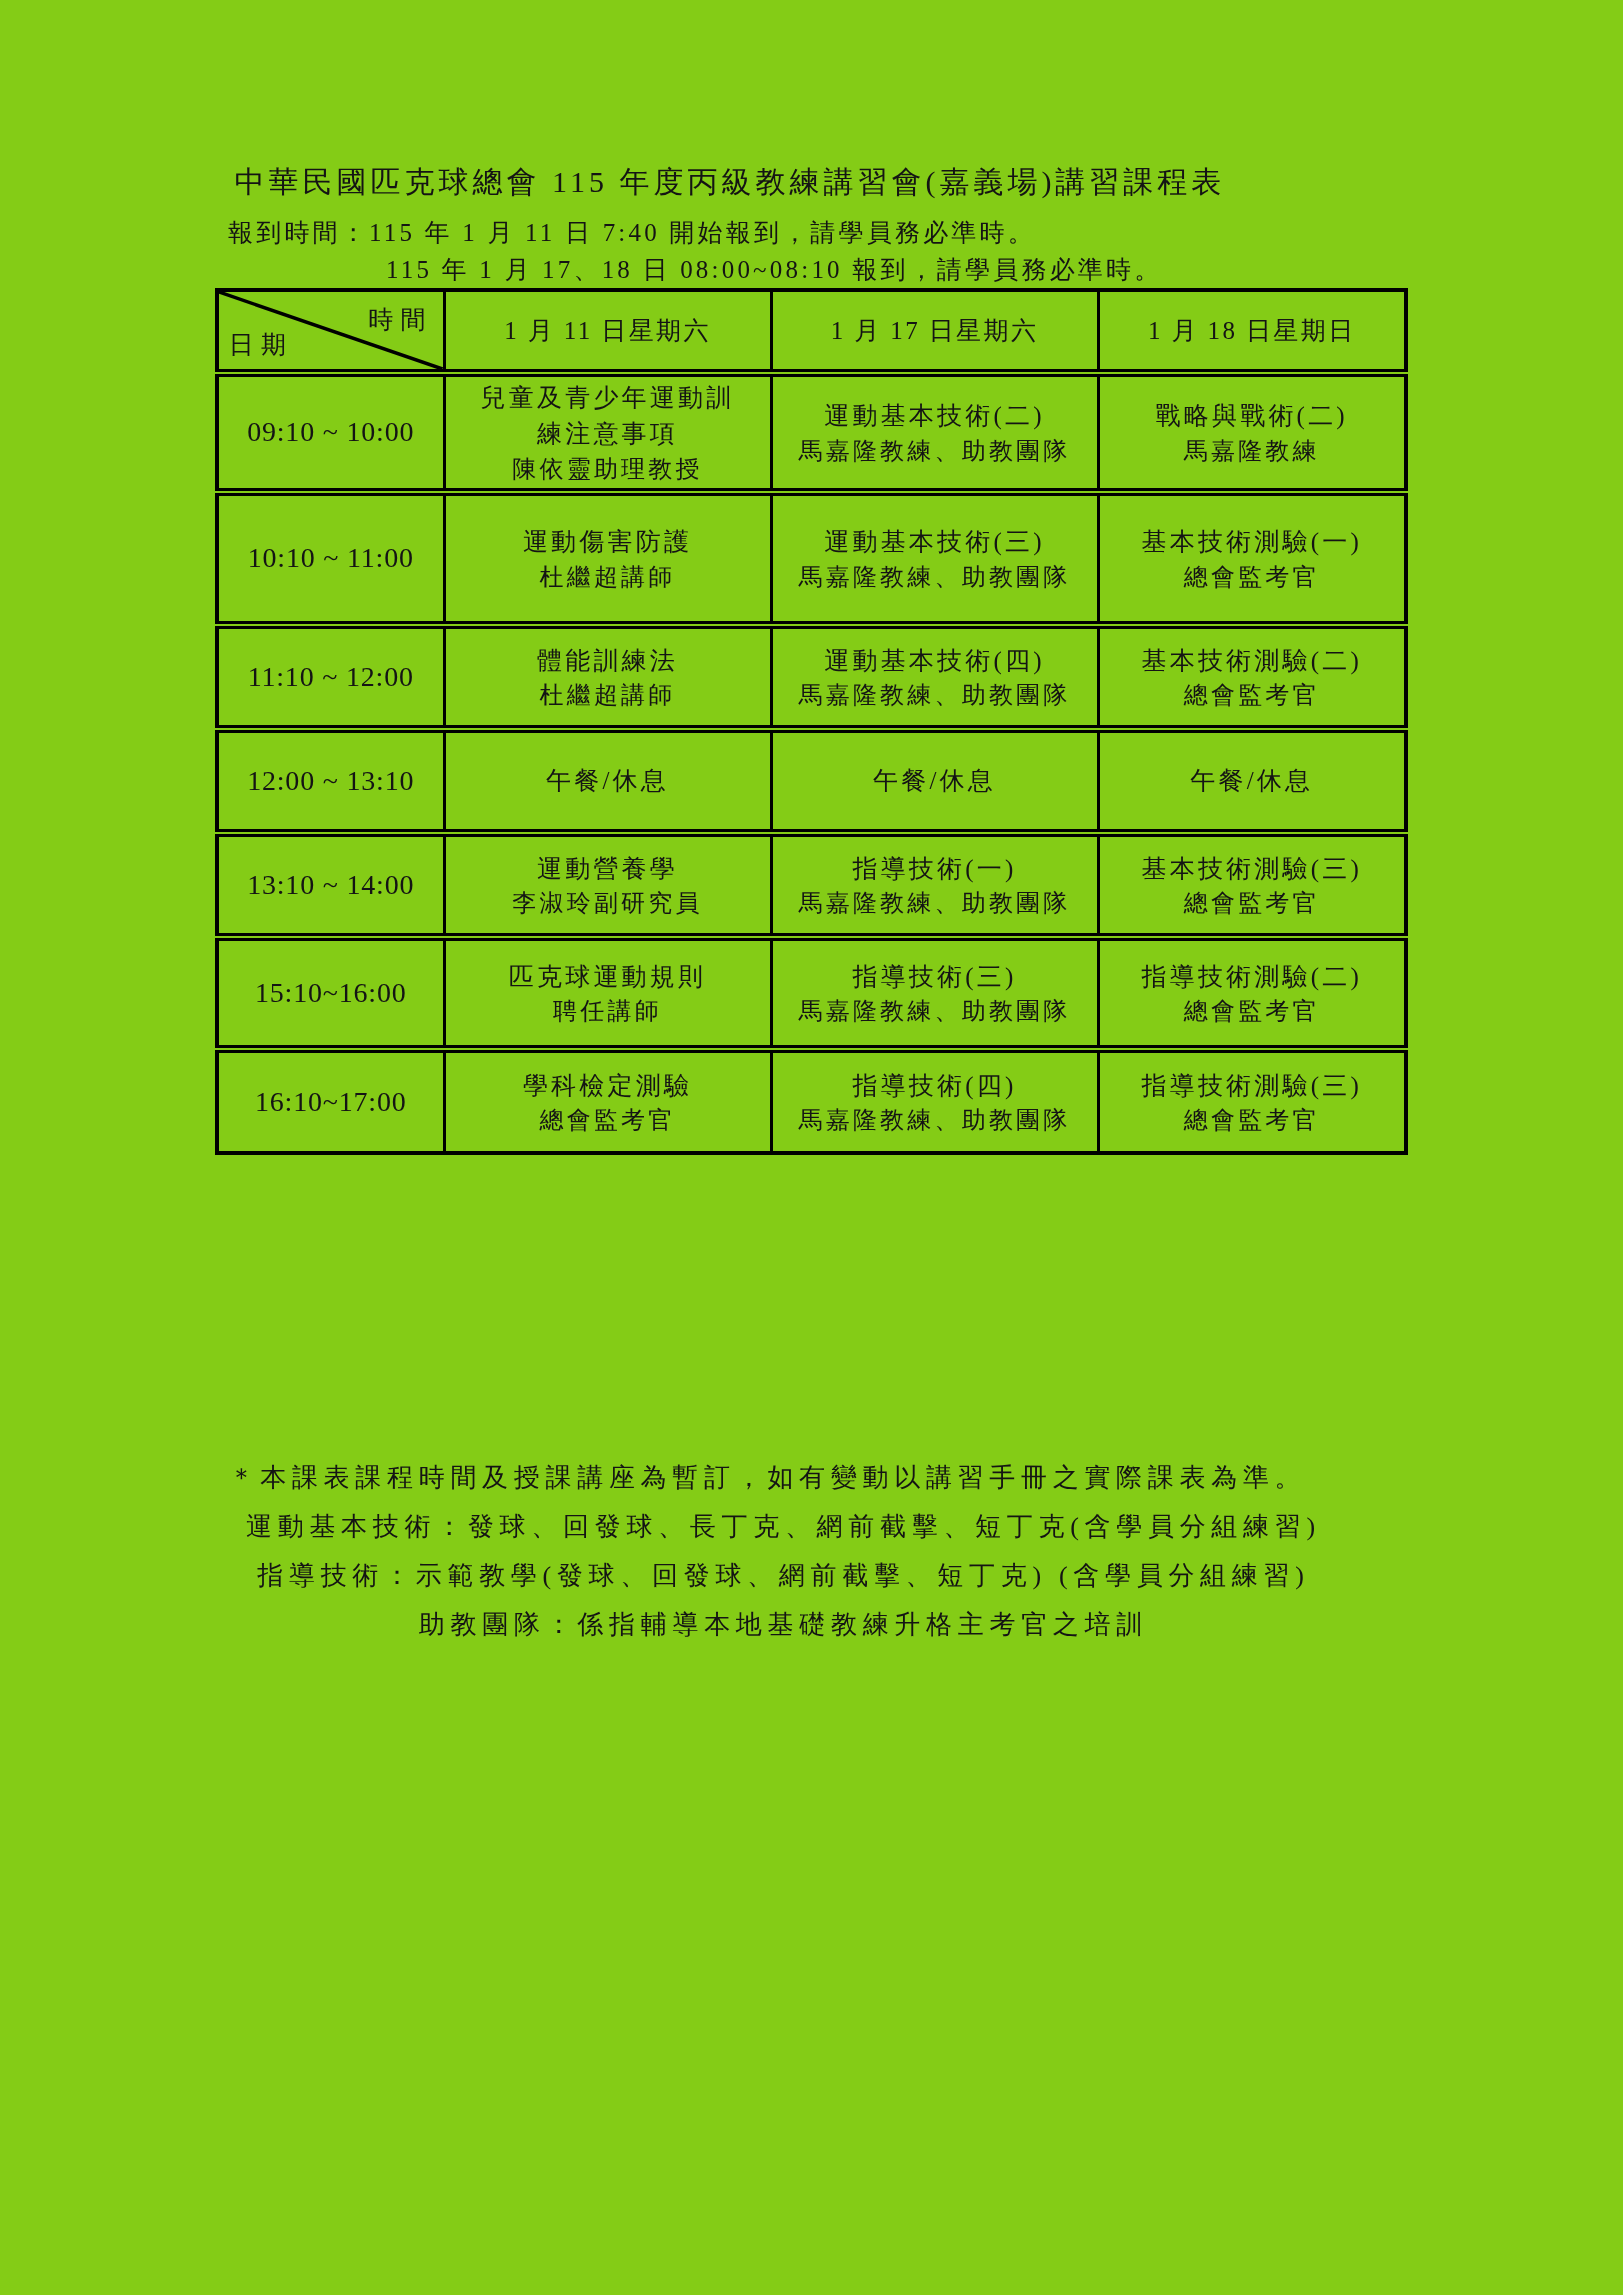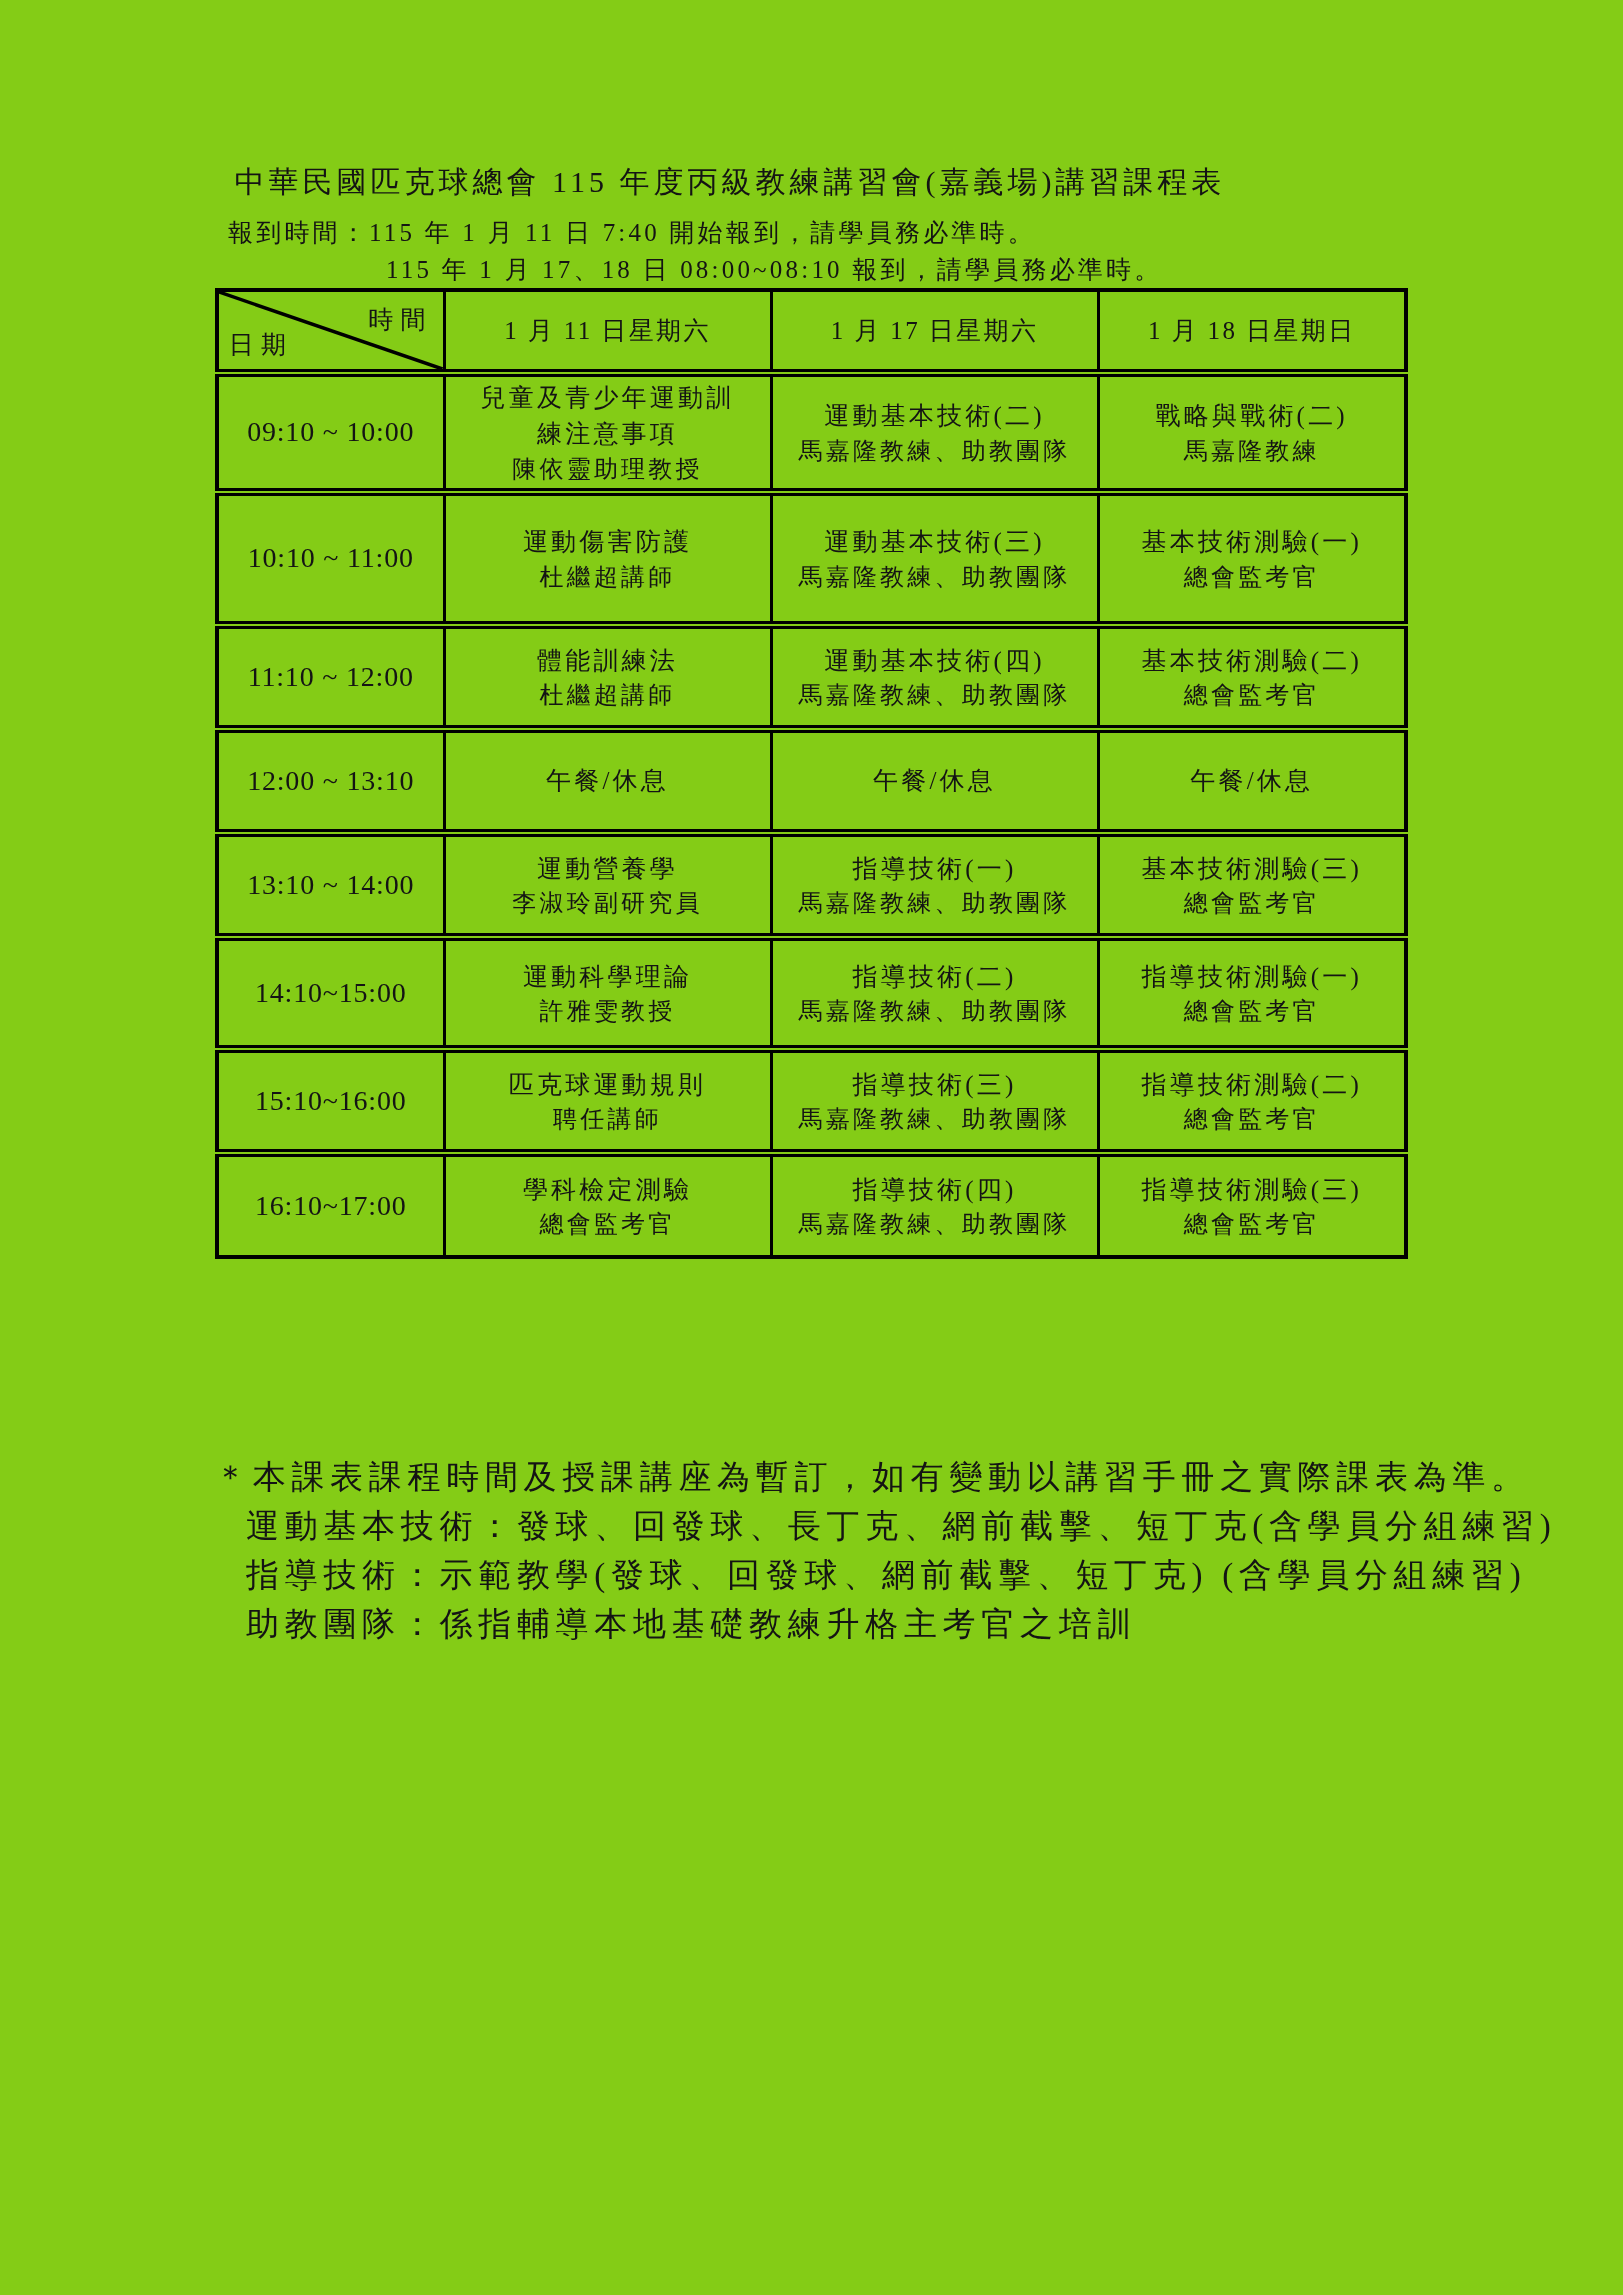--- a/index.html
+++ b/index.html
@@ -70,22 +70,22 @@
     font-size: 25px; letter-spacing: 7.3px;
   }
   .corner .corner-date {
     position: absolute; bottom: 8px; left: 9.7px;
     font-size: 25px; letter-spacing: 7.3px;
   }
 
   
   .footnotes { position: absolute; left: 214px; top: 1453px; }
   .footnote-line {
-    font-size: 33px; letter-spacing: 5.7px;
-    line-height: 49px; white-space: nowrap;
+    font-size: 26px; letter-spacing: 5.7px;
+    line-height: 49px; white-space: nowrap; text-align: center;
   }
   .footnote-line.indented { margin-left: 32px; }
 </style>
 </head>
 <body>
 
 <div class="page">
 
   <div class="header-block">
     <div class="page-title">中華民國匹克球總會 115 年度丙級教練講習會(嘉義場)講習課程表</div>
@@ -211,41 +211,20 @@
             </div>
           </td>
         <td>
             <div class="cell-inner">
           <div class="course-title">基本技術測驗(三)</div>
           <div class="course-speaker">總會監考官</div>
             </div>
           </td>
       </tr>
       <tr>
-        <td class="time-cell">14:10~15:00</td>
-        <td>
-            <div class="cell-inner">
-          <div class="course-title">運動科學理論</div>
-          <div class="course-speaker">許雅雯教授</div>
-            </div>
-          </td>
-        <td>
-            <div class="cell-inner">
-          <div class="course-title">指導技術(二)</div>
-          <div class="course-speaker">馬嘉隆教練、助教團隊</div>
-            </div>
-          </td>
-        <td>
-            <div class="cell-inner">
-          <div class="course-title">指導技術測驗(一)</div>
-          <div class="course-speaker">總會監考官</div>
-            </div>
-          </td>
-      </tr>
-      <tr>
         <td class="time-cell">15:10~16:00</td>
         <td>
             <div class="cell-inner">
           <div class="course-title">匹克球運動規則</div>
           <div class="course-speaker">聘任講師</div>
             </div>
           </td>
         <td>
             <div class="cell-inner">
           <div class="course-title">指導技術(三)</div>

